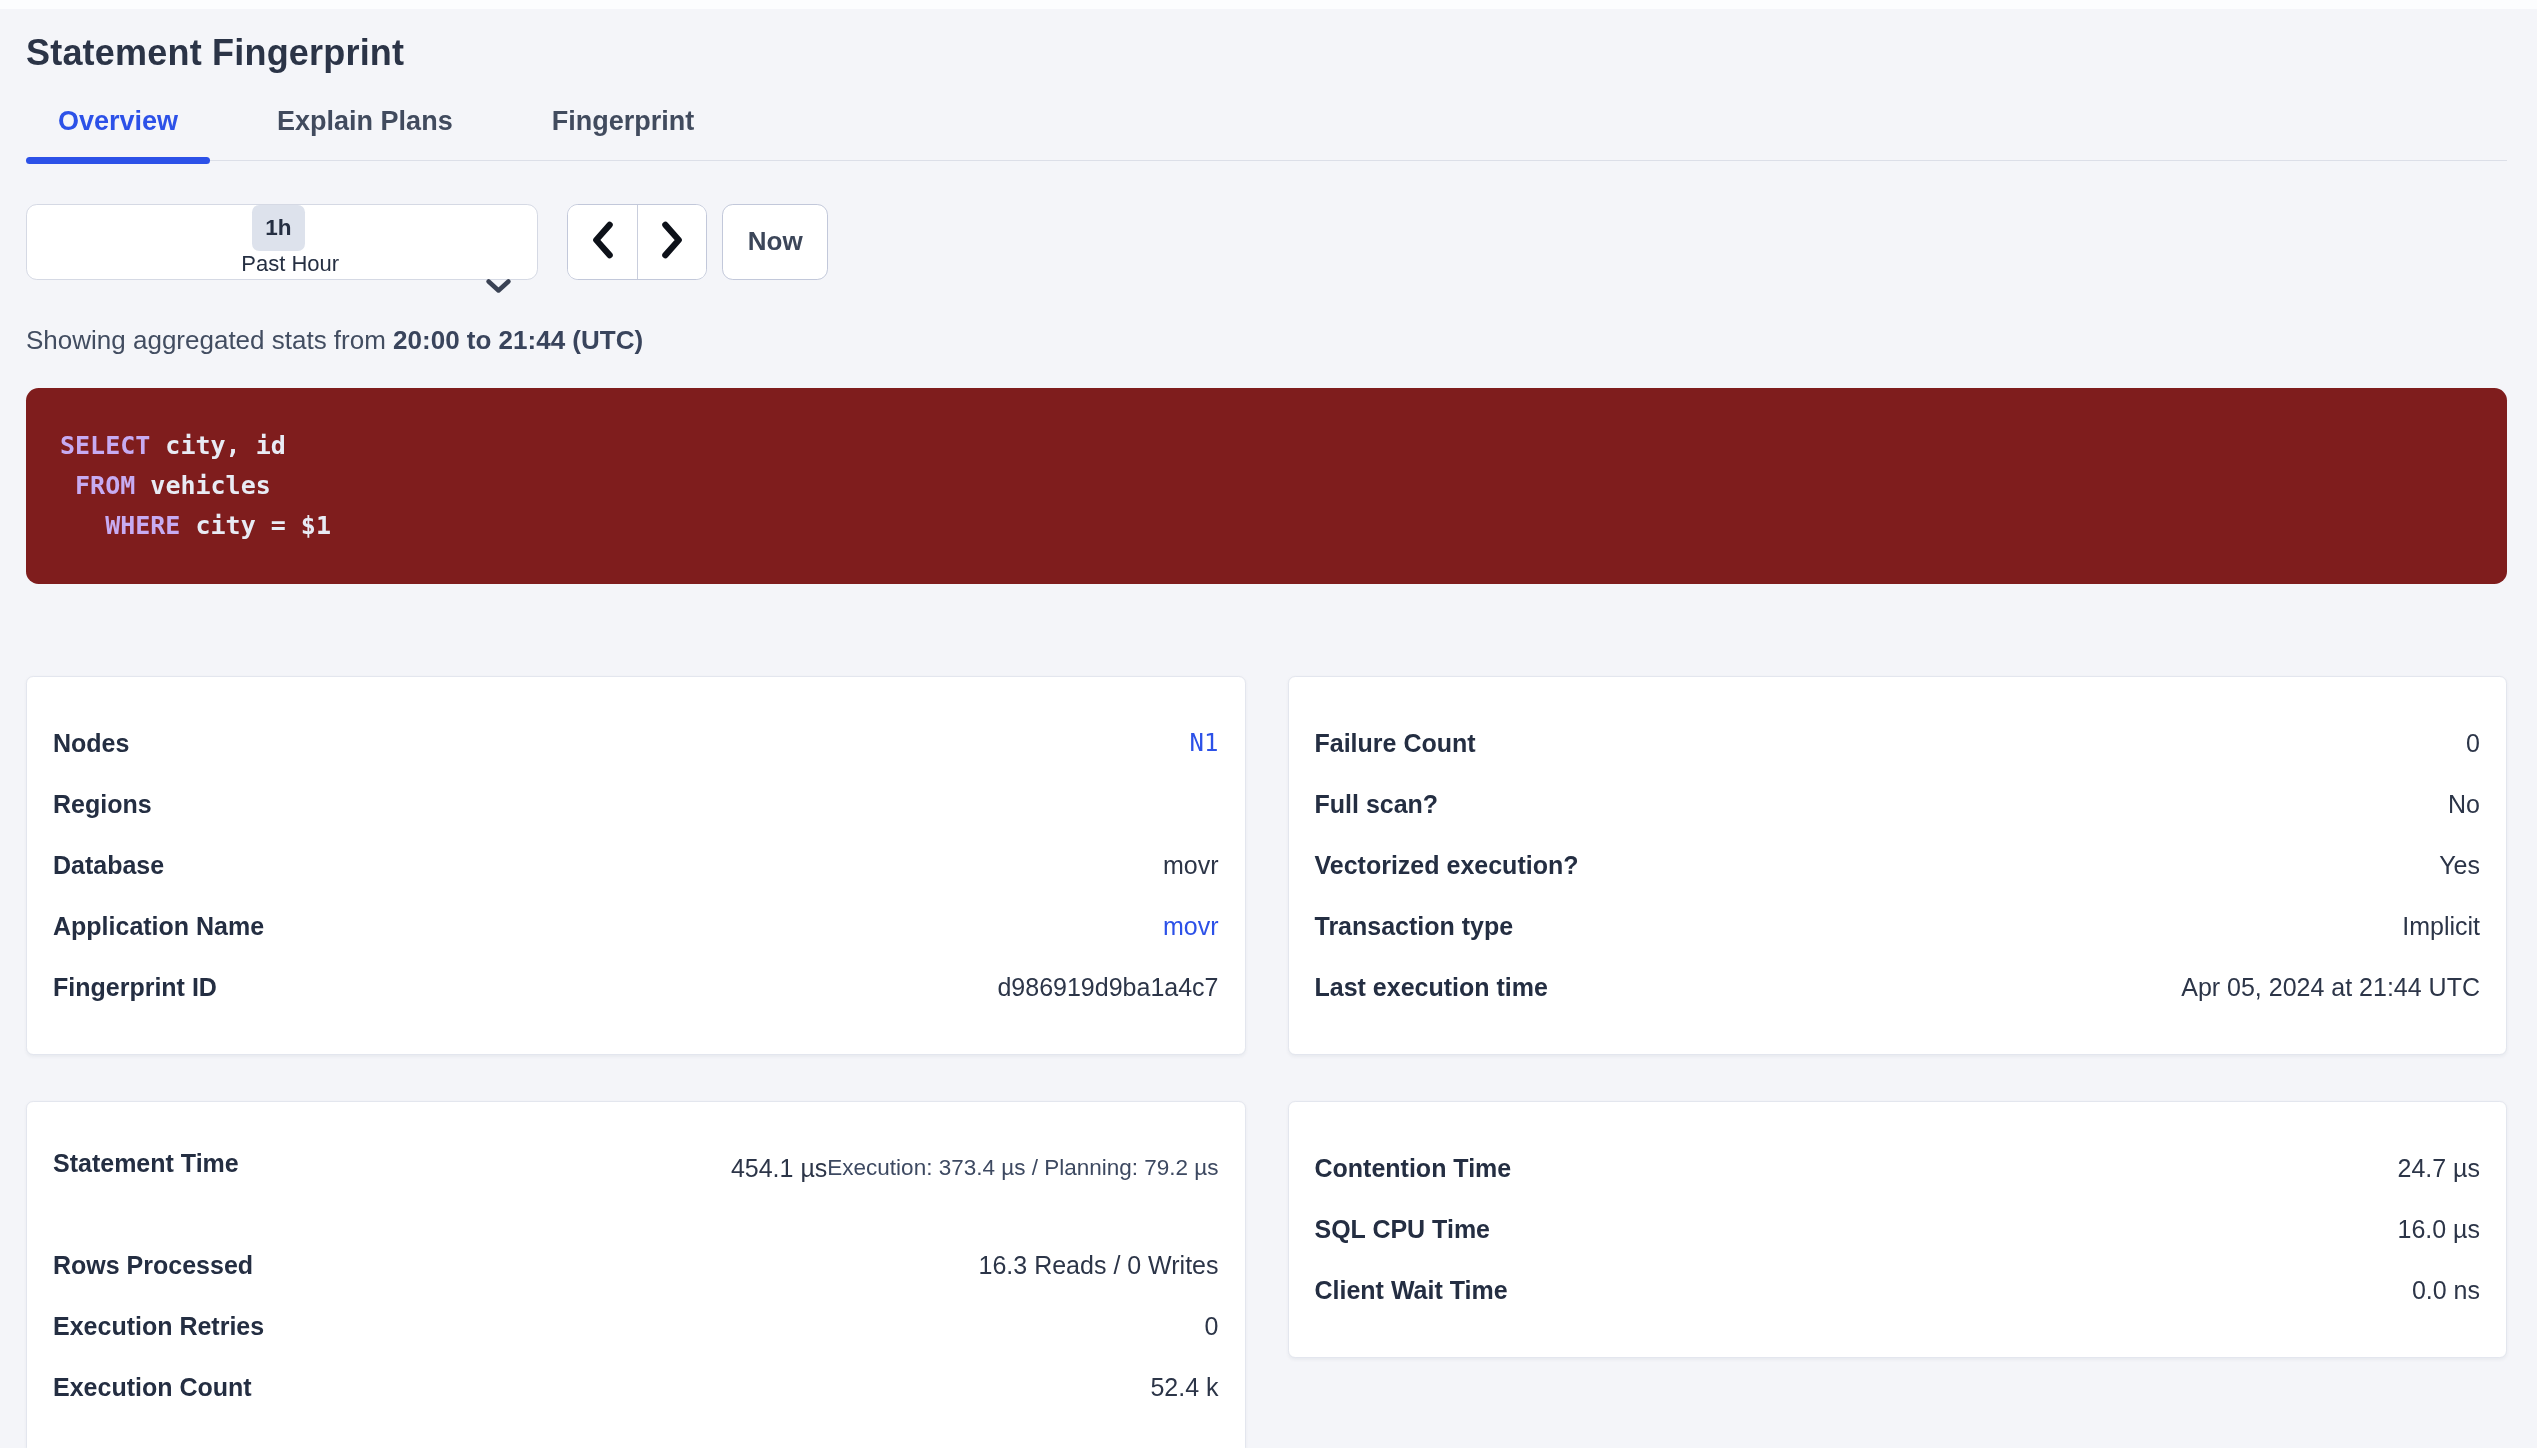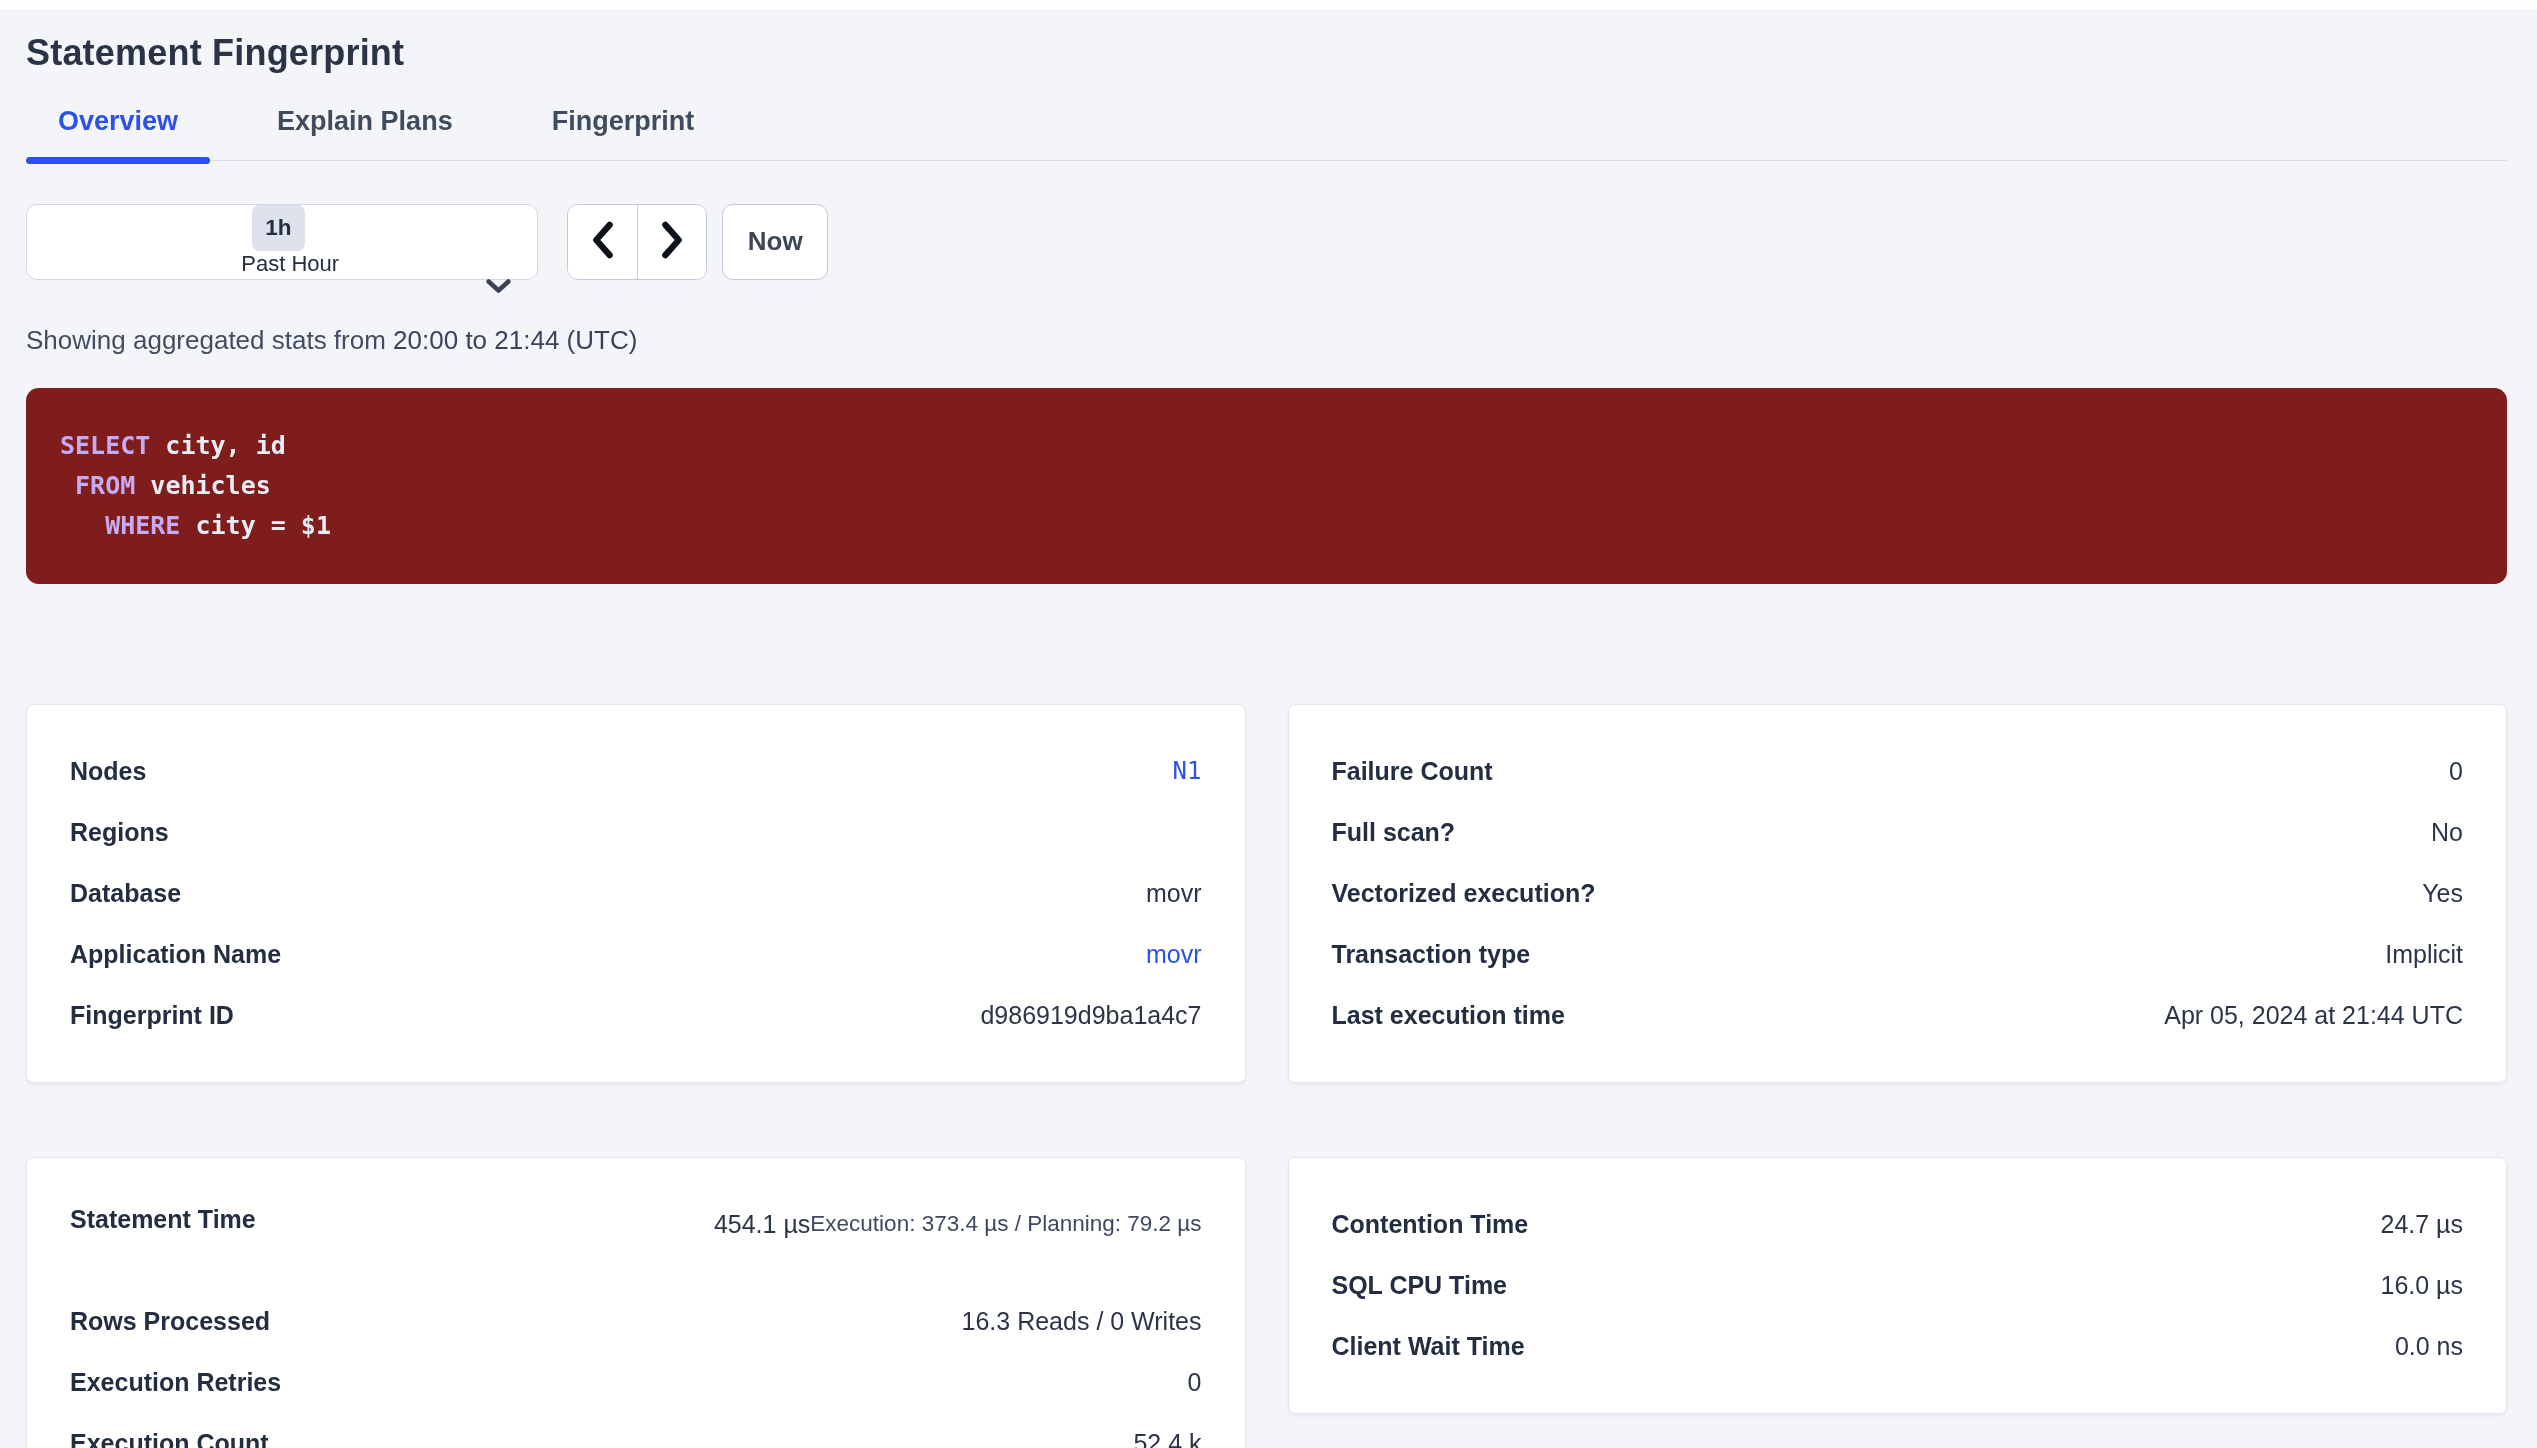--- a/index.html
+++ b/index.html
@@ -67,21 +67,21 @@
   .now-btn {
     margin-left:15.3px; width:106px; height:76px;
     background:#fff; border:1.8px solid #c2c8da; border-radius:10.8px;
     display:flex; align-items:center; justify-content:center;
     font-size:26px; font-weight:700; color:#3c4659; cursor:pointer;
   }
 
   
   .caption { margin-top:45px; font-size:26px; color:#424d61; }
   .caption span { white-space:pre; }
-  .caption .bold { font-weight:400; color:#39445c; }
+  .caption .bold { font-weight:700; color:#39445c; }
 
   
   .sql-box {
     margin-top:32px; background:#7f1d1d; border-radius:12.6px;
     padding:38px 34px;
   }
   .sql-line {
     font-family:"DejaVu Sans Mono", monospace;
     font-size:25px; line-height:40px; font-weight:700;
     color:#e8ebf4; white-space:pre;
@@ -89,23 +89,22 @@
   .kw { color:#c7abf2; }
 
   
   .cards {
     display:grid; grid-template-columns:1fr 1fr;
     column-gap:42px; row-gap:46px;
     margin-top:92px; align-items:start;
   }
   .card {
     background:#fff; border:0.9px solid #e3e6ee; border-radius:7.2px;
-    padding:36px 43px;
+    padding:36px 26px;
     box-shadow:0 1.8px 3.6px rgba(25,35,65,0.05);
-    margin-top:28px;
   }
   .kv-row {
     min-height:61px; display:flex; align-items:center;
     justify-content:space-between; font-size:25px;
   }
   .kv-label { font-weight:700; color:#242e42; white-space:nowrap; }
   .kv-value { color:#2c3548; text-align:right; }
   .kv-value.link { color:var(--accent); cursor:pointer; }
   .kv-value.mono { font-family:"DejaVu Sans Mono", monospace; font-size:24px; }
 

